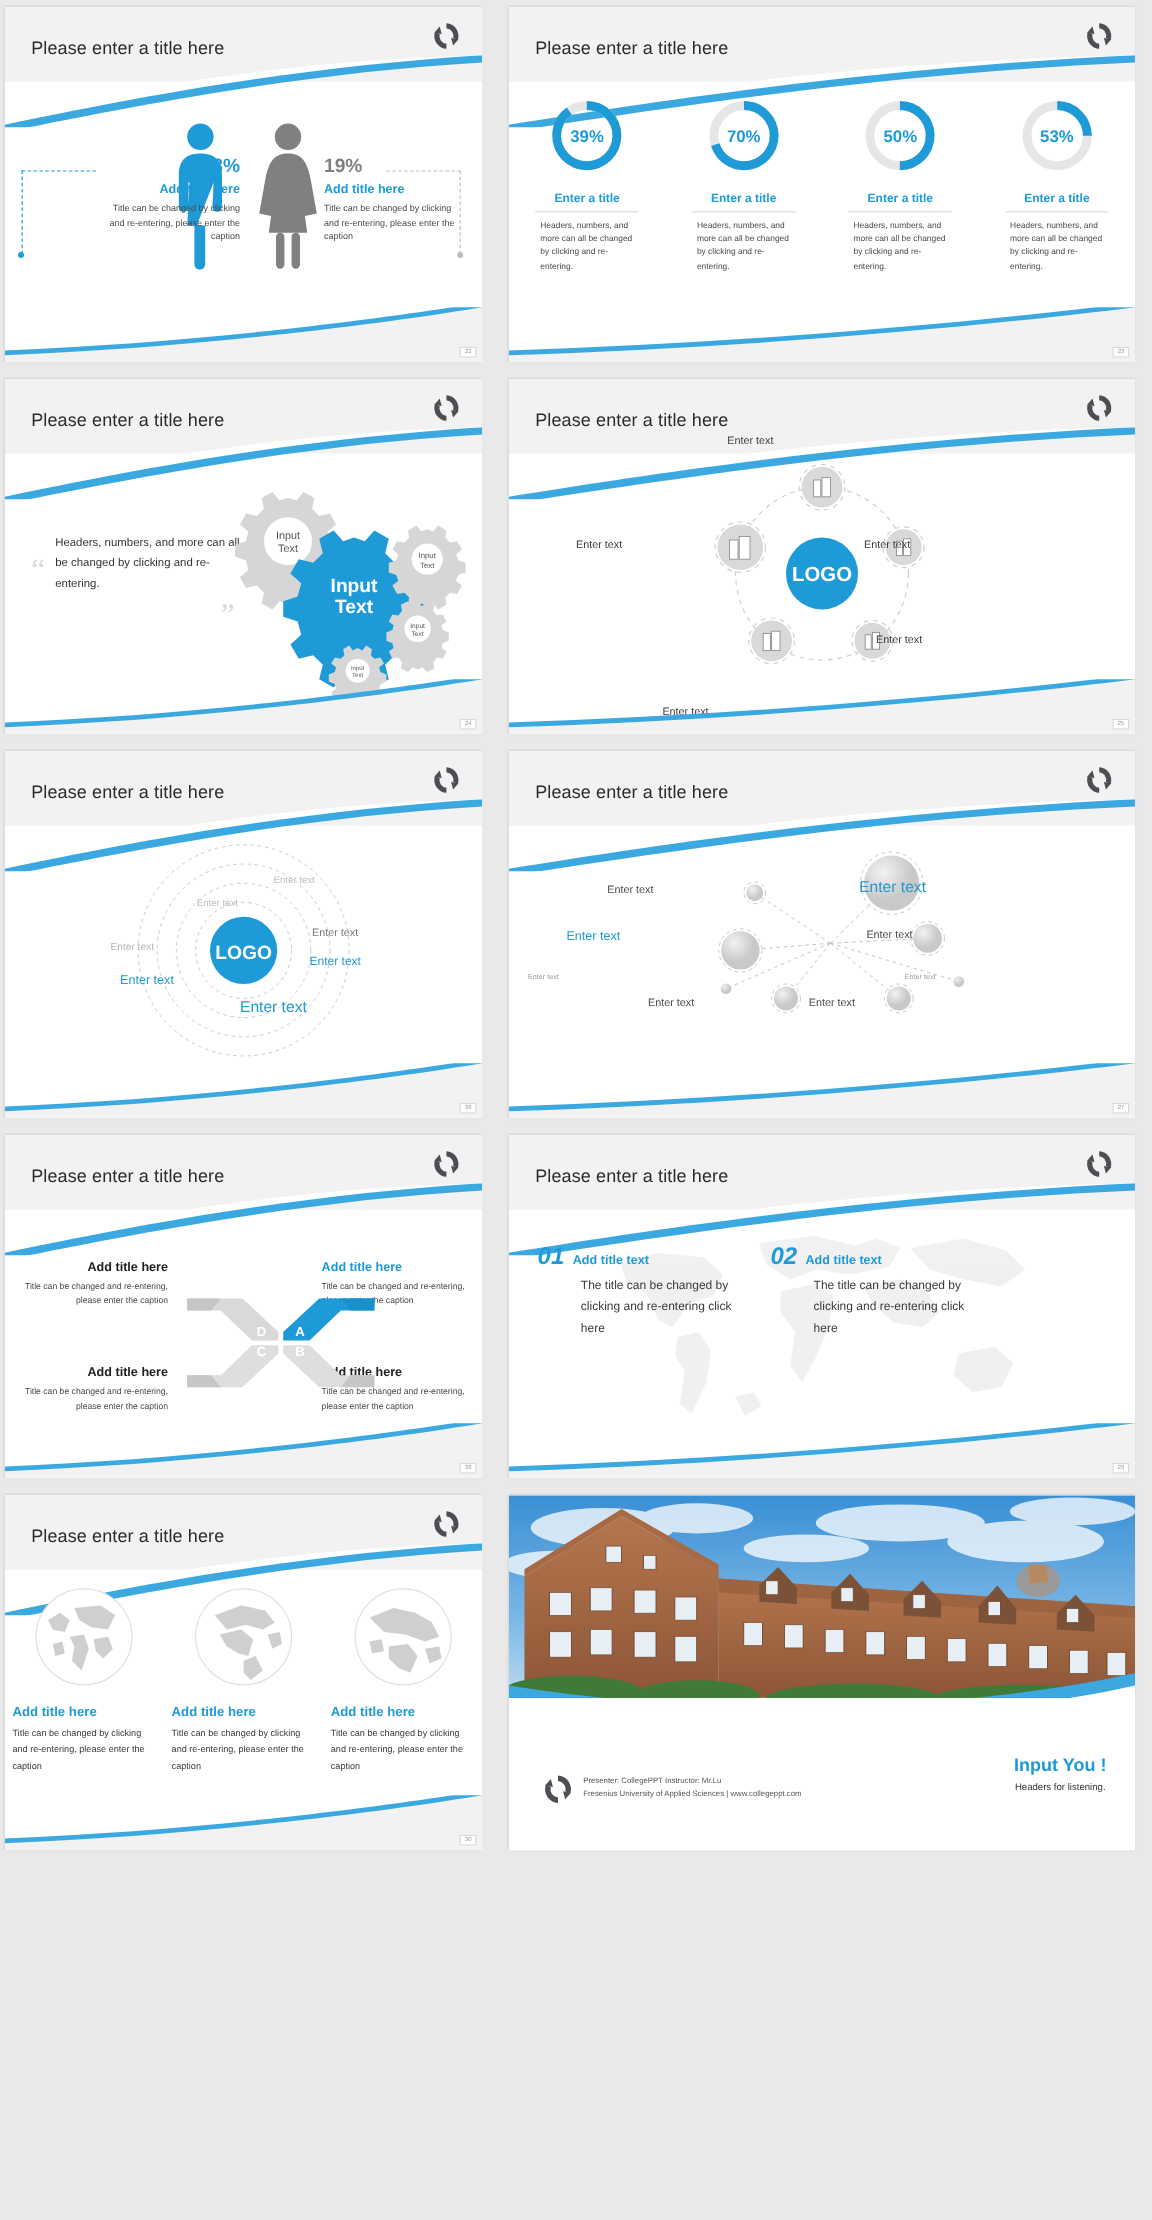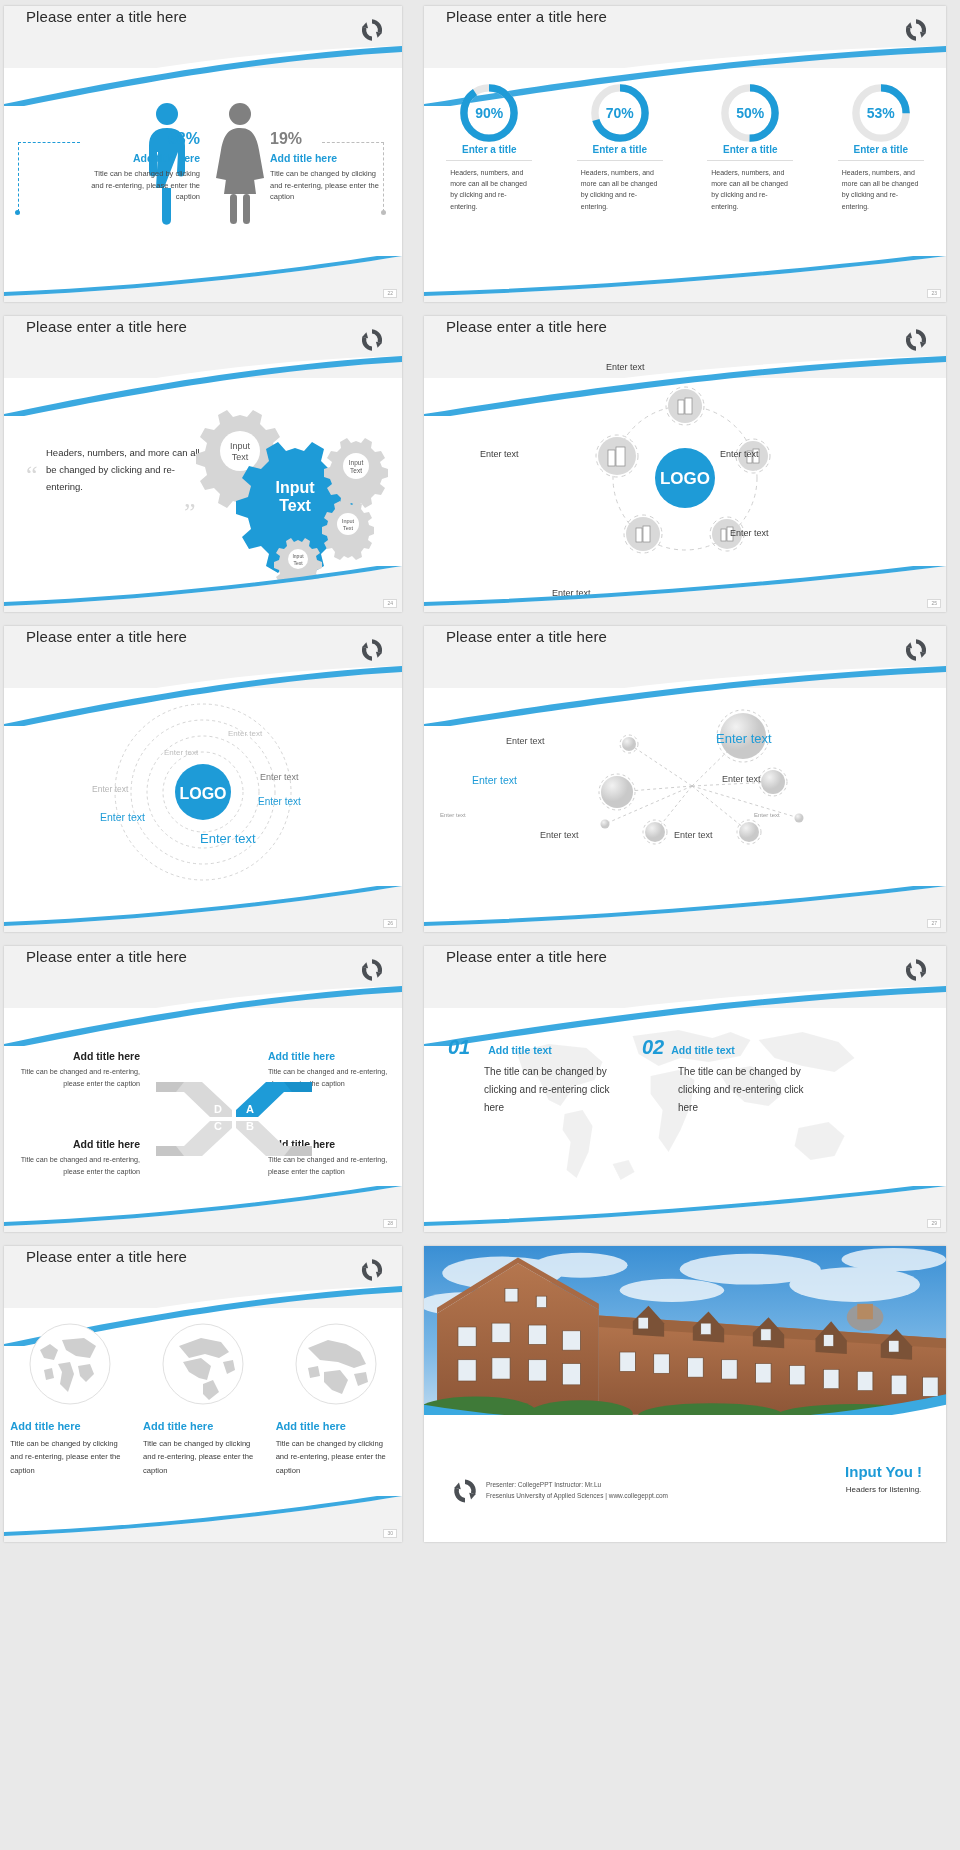--- a/index.html
+++ b/index.html
@@ -4,21 +4,21 @@
 <style>
   html,body{margin:0;padding:0;background:#e9e9e9;}
   body{width:960px;height:1850px;font-family:"Liberation Sans",sans-serif;}
   .deck{width:960px;height:1850px;display:grid;grid-template-columns:410px 1fr;
         grid-template-rows:310px 310px 320px 300px 310px 300px;gap:0;}
   .slidewrap{position:relative;overflow:hidden;padding:6px 8px 8px 4px;box-sizing:border-box;}
   .slidewrap.right{padding:6px 14px 8px 14px;}
   .slide{position:relative;width:100%;height:100%;background:#fff;overflow:hidden;
          box-shadow:0 0 2px rgba(0,0,0,.20);}
   .hdr{position:absolute;left:0;top:0;width:100%;height:62px;background:#f2f2f2;overflow:hidden;}
-  .title{position:absolute;left:22px;top:2px;font-size:15px;color:#2b2b2b;letter-spacing:.1px;}
+  .title{position:absolute;left:22px;top:26px;font-size:15px;color:#2b2b2b;letter-spacing:.1px;}
   .logo{position:absolute;right:16px;top:10px;width:28px;height:28px;}
   .pagenum{position:absolute;right:5px;bottom:4px;font-size:5px;color:#9a9a9a;
            border:1px solid #d9d9d9;padding:1px 3px;line-height:1;background:#fff;}
   .swoosh{position:absolute;left:0;top:40px;width:100%;height:60px;pointer-events:none;}
   .botswoosh{position:absolute;left:0;bottom:0;width:100%;height:46px;pointer-events:none;}
   .blue{color:#1e9bd7;}
   .gry{color:#808080;}
   .sm{font-size:7.5px;color:#4a4a4a;line-height:1.55;}
   .h3{font-size:10.5px;font-weight:bold;}
 
@@ -27,21 +27,21 @@
   .s22 .col{position:absolute;width:118px;}
   .s22 .brace{position:absolute;border:1px dashed #1e9bd7;}
   .s22 .bracegry{position:absolute;border:1px dashed #bdbdbd;}
 
   
   .donutrow{position:absolute;top:76px;left:0;width:100%;display:flex;justify-content:space-around;}
   .dcell{width:86px;text-align:center;}
   .dring{position:relative;width:62px;height:62px;margin:0 auto;}
   .dring .val{position:absolute;inset:0;display:flex;align-items:center;justify-content:center;
                font-size:14px;font-weight:bold;color:#1e9bd7;}
-  .dtitle{margin-top:0;font-size:10px;font-weight:bold;color:#1e9bd7;padding-bottom:5px;
+  .dtitle{margin-top:16px;font-size:10px;font-weight:bold;color:#1e9bd7;padding-bottom:5px;
           border-bottom:1px solid #ddd;}
   .ddesc{margin-top:6px;font-size:7px;color:#4a4a4a;line-height:1.6;text-align:left;padding:0 4px;}
 
   
   .quote{position:absolute;left:42px;top:128px;width:160px;font-size:9.5px;color:#333;line-height:1.8;}
   .qmark{position:absolute;font-size:26px;color:#d8d8d8;font-family:"Liberation Serif",serif;line-height:1;}
   .etxt{position:absolute;font-size:9px;color:#3c3c3c;white-space:nowrap;}
 
   
   .s28 .blk{position:absolute;width:120px;}
@@ -144,21 +144,21 @@
       <path d="M14 40 L30 22 L36 44 Z" fill="#4b4f54"></path>
     </svg>
 
     <div class="donutrow">
       <div class="dcell">
         <div class="dring">
           <svg viewBox="0 0 42 42" width="62" height="62">
             <circle cx="21" cy="21" r="17" fill="none" stroke="#e6e6e6" stroke-width="5"></circle>
             <circle cx="21" cy="21" r="17" fill="none" stroke="#1e9bd7" stroke-width="5" stroke-dasharray="96.1 106.8" stroke-dashoffset="0" transform="rotate(-90 21 21)"></circle>
           </svg>
-          <div class="val">90%</div>
+          <div class="val">39%</div>
         </div>
         <div class="dtitle">Enter a title</div>
         <div class="ddesc">Headers, numbers, and more can all be changed by clicking and re-entering.</div>
       </div>
       <div class="dcell">
         <div class="dring">
           <svg viewBox="0 0 42 42" width="62" height="62">
             <circle cx="21" cy="21" r="17" fill="none" stroke="#e6e6e6" stroke-width="5"></circle>
             <circle cx="21" cy="21" r="17" fill="none" stroke="#1e9bd7" stroke-width="5" stroke-dasharray="74.8 128.1" transform="rotate(-90 21 21)"></circle>
           </svg>
@@ -530,21 +530,21 @@
         <path d="M150 26 L196 20 L230 28 L248 22 L268 30 L258 46 L226 52 L198 48 L176 56 L156 44 Z"></path>
         <path d="M168 66 L196 60 L212 70 L208 96 L198 120 L186 142 L176 128 L180 100 L168 84 Z"></path>
         <path d="M236 62 L268 56 L290 66 L300 84 L286 96 L262 92 L246 78 Z"></path>
         <path d="M276 30 L320 22 L356 32 L372 48 L352 62 L320 56 L292 48 Z"></path>
         <path d="M316 118 L346 112 L362 126 L352 146 L328 150 L312 136 Z"></path>
         <path d="M130 154 L146 150 L152 162 L138 170 Z"></path>
       </g>
     </svg>
 
     <div class="itm" style="left:24px;top:90px;">
-      <div style="display:flex;align-items:baseline;gap:18px;">
+      <div style="display:flex;align-items:baseline;gap:7px;">
         <span class="num">01</span>
         <span class="itt">Add title text</span>
       </div>
       <div class="itd" style="margin-left:36px;">The title can be changed by clicking and re-entering click here</div>
     </div>
     <div class="itm" style="left:218px;top:90px;">
       <div style="display:flex;align-items:baseline;gap:7px;">
         <span class="num">02</span>
         <span class="itt">Add title text</span>
       </div>

